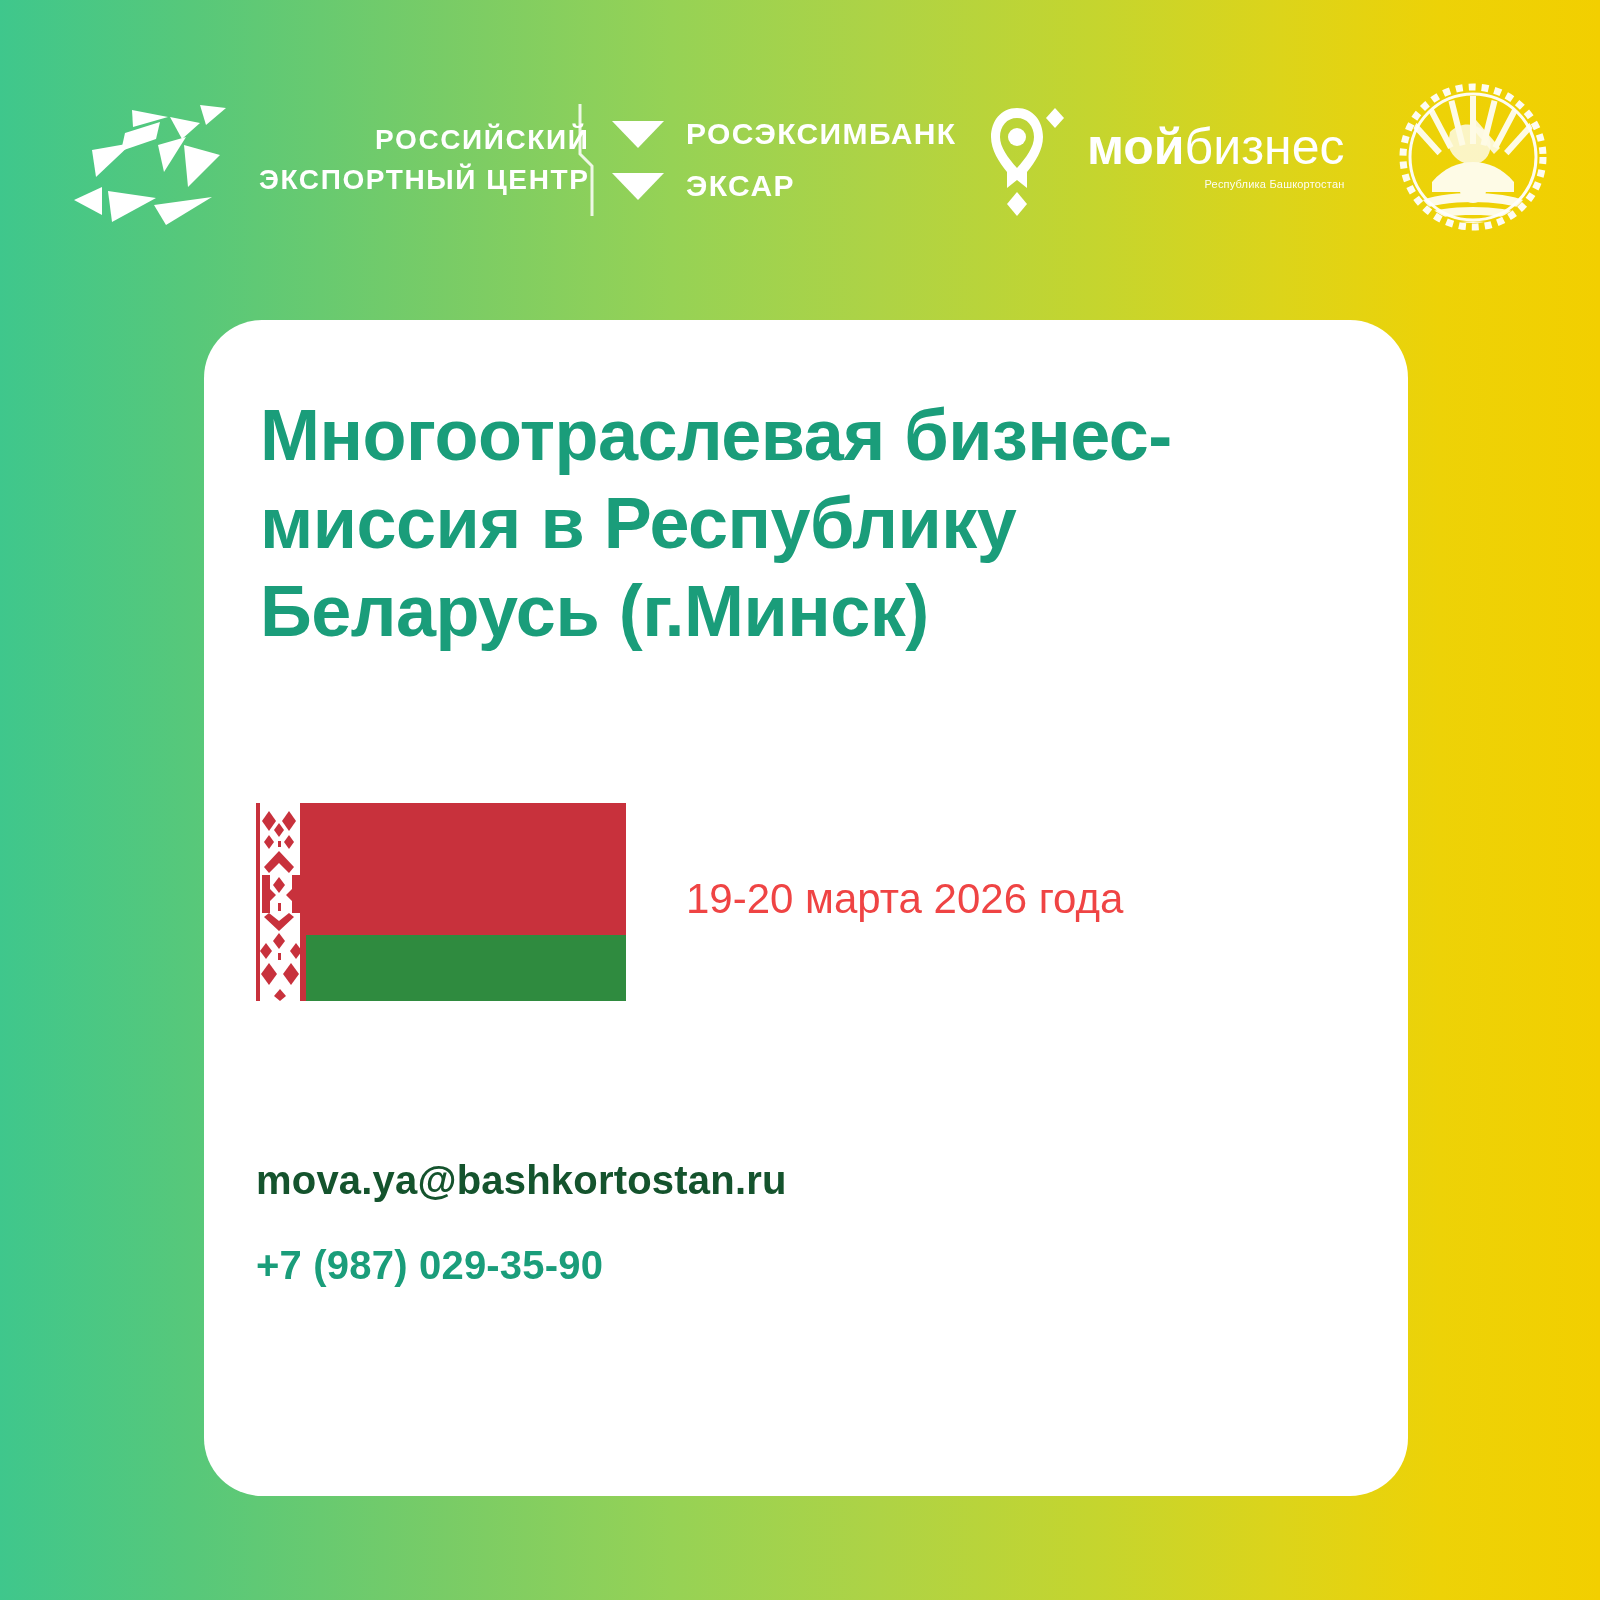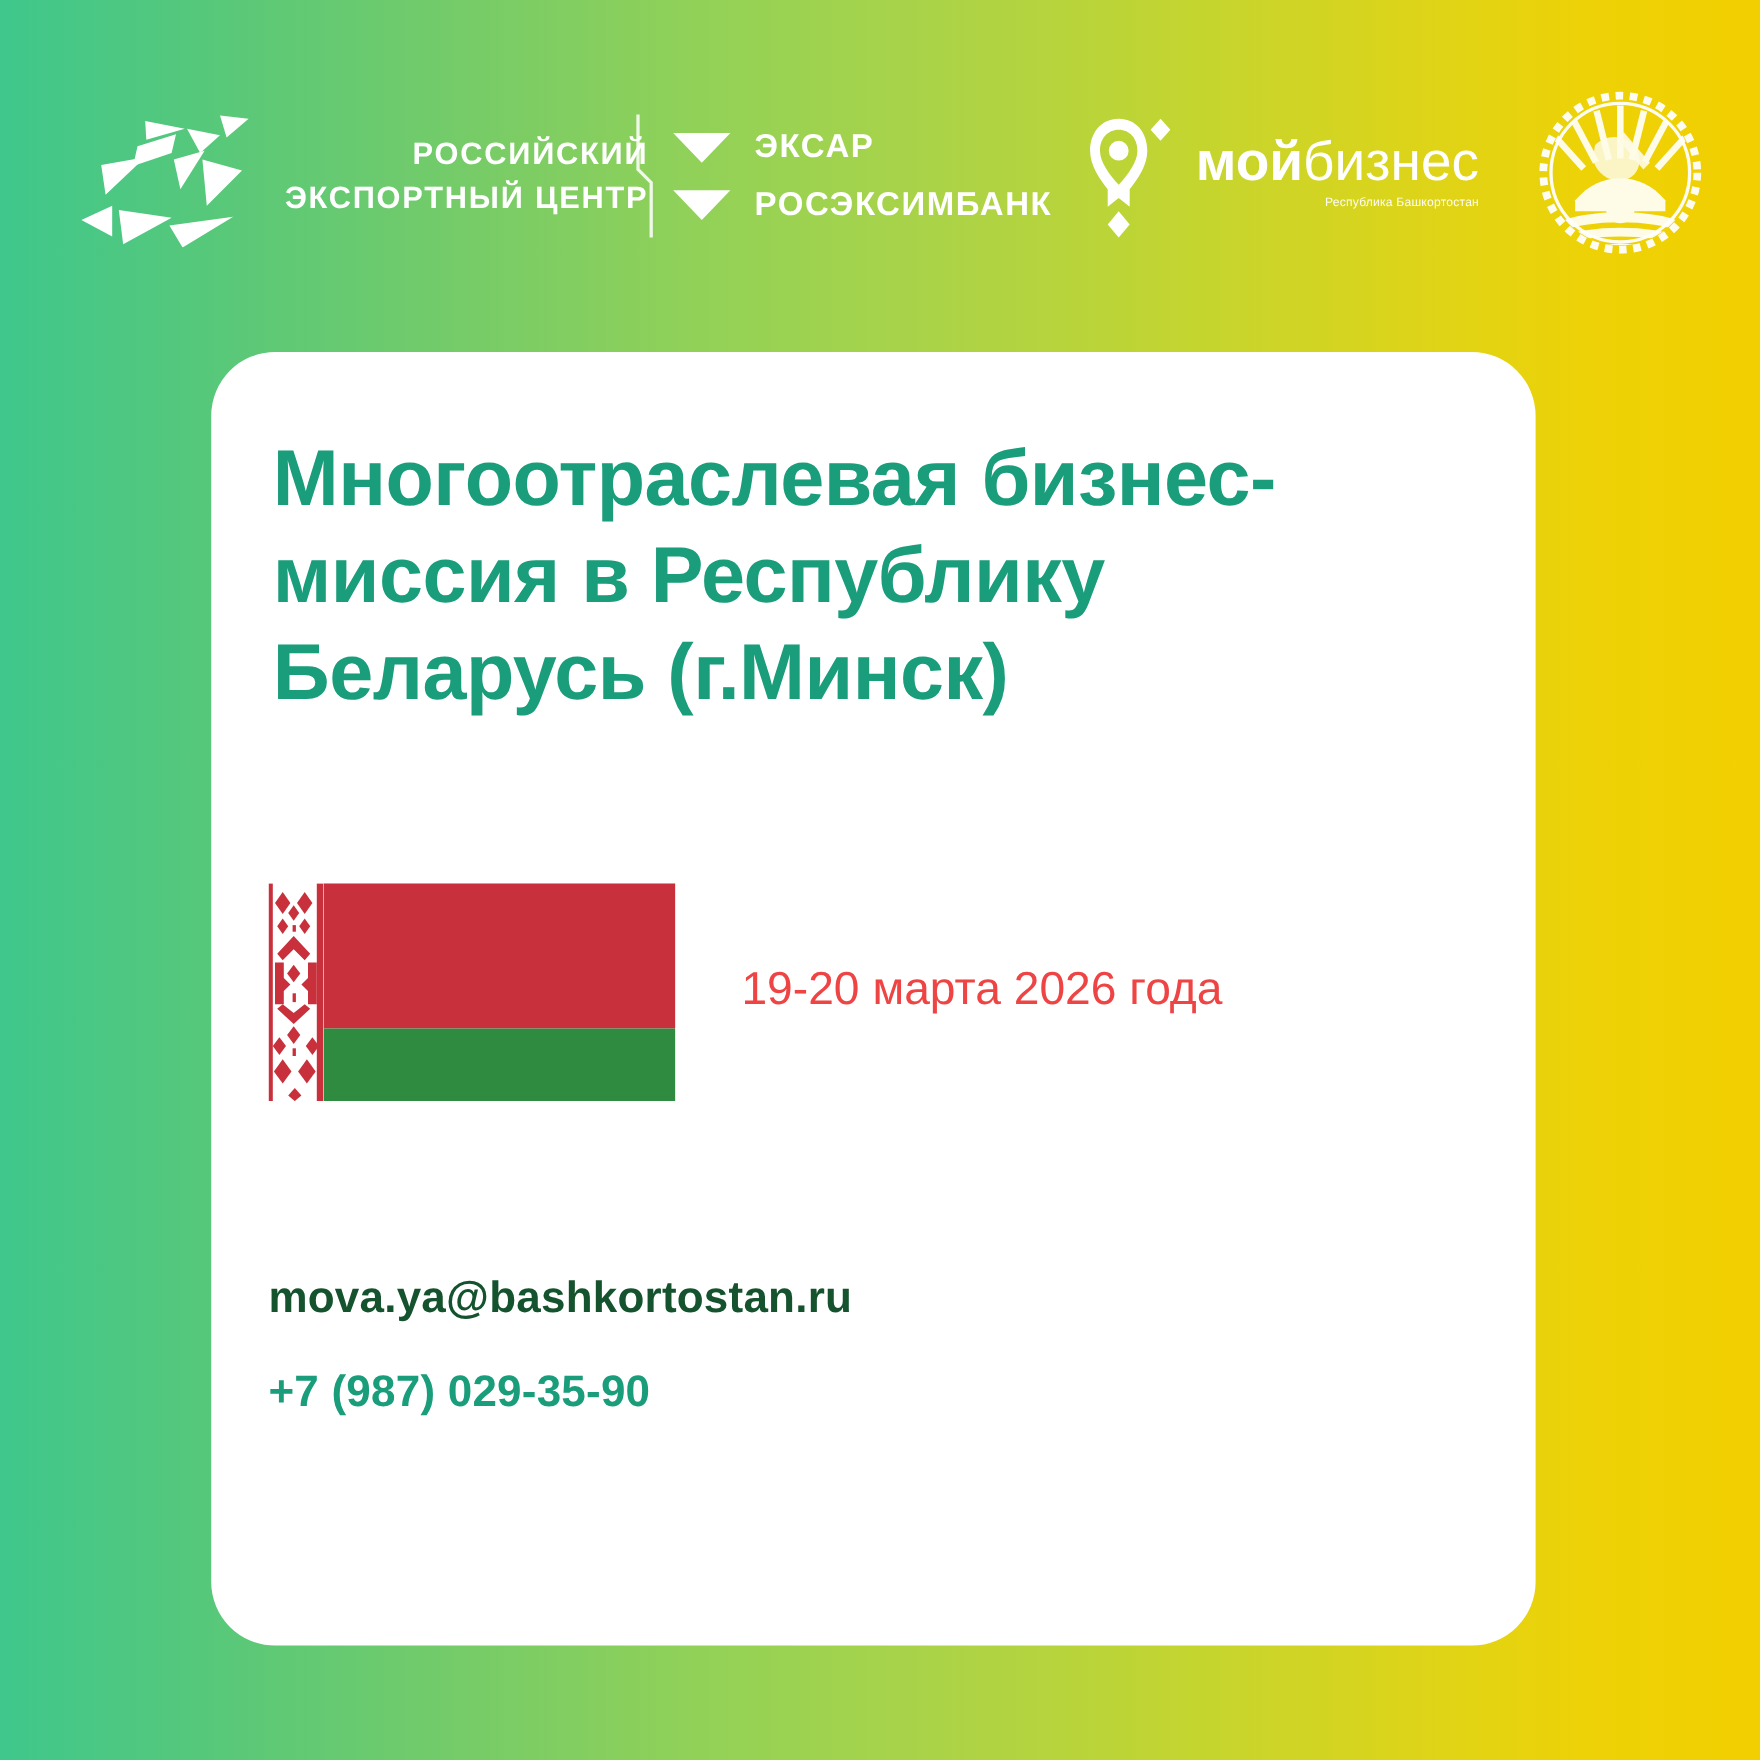--- a/index.html
+++ b/index.html
@@ -140,21 +140,21 @@
     position: absolute;
     left: 1388px;
     top: 72px;
     width: 170px;
     height: 170px;
   }
 
   
   .card {
     position: absolute;
-    left: 192px;
+    left: 204px;
     top: 320px;
     width: 1204px;
     height: 1176px;
     background: #ffffff;
     border-radius: 58px;
   }
 
   .card-inner {
     position: absolute;
     left: 56px;
@@ -269,25 +269,25 @@
 
   <div class="divider">
     <svg viewBox="0 0 40 120" width="40" height="120" aria-hidden="true">
       <path d="M10 4 L10 54 L22 66 L22 116" stroke="#ffffff" stroke-width="3" fill="none" opacity="0.85"></path>
     </svg>
   </div>
 
   <div class="exiar-logo">
     <div class="exiar-row">
       <span class="exiar-tri"></span>
-      <span class="exiar-word">ЭКСАР</span>
+      <span class="exiar-word">РОСЭКСИМБАНК</span>
     </div>
     <div class="exiar-row">
       <span class="exiar-tri"></span>
-      <span class="exiar-word">РОСЭКСИМБАНК</span>
+      <span class="exiar-word">ЭКСАР</span>
     </div>
   </div>
 
   <div class="mb-logo">
     <div class="mb-pin">
       <svg viewBox="0 0 86 118" width="86" height="118" aria-hidden="true">
         <g fill="#ffffff">
           <path d="M32 8 C16 8 6 21 6 37 C6 50 14 62 22 72 L22 88 L32 80 L42 88 L42 72
                    C50 62 58 50 58 37 C58 21 48 8 32 8 Z
                    M32 18 C42 18 49 26 49 37 C49 47 41 58 32 68

